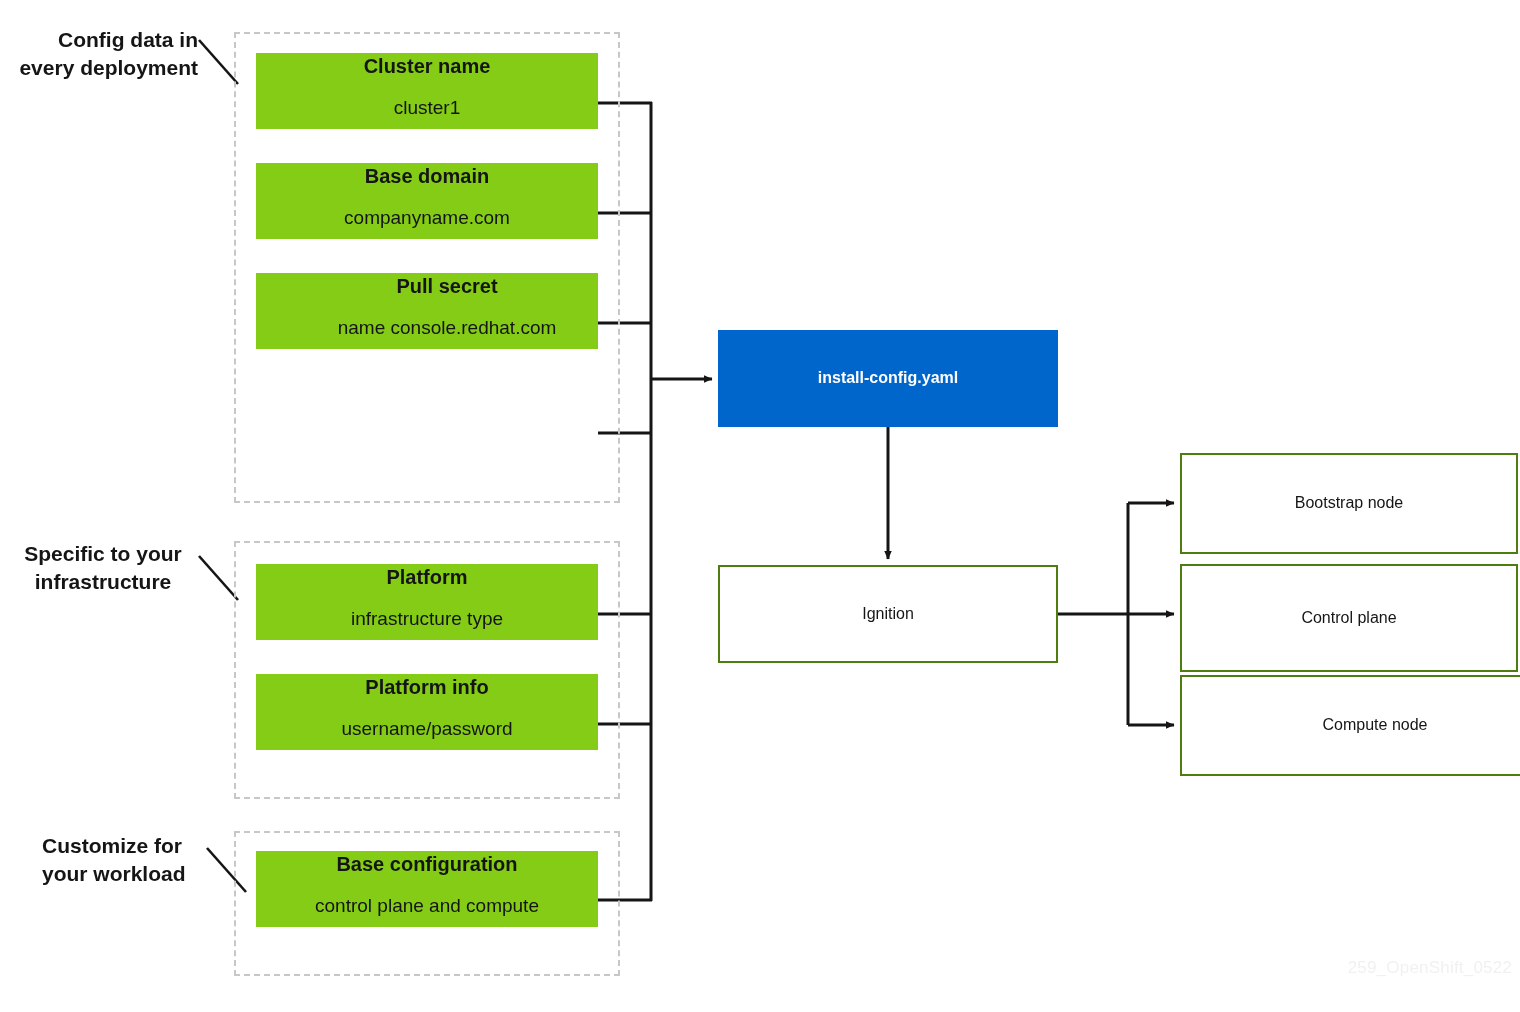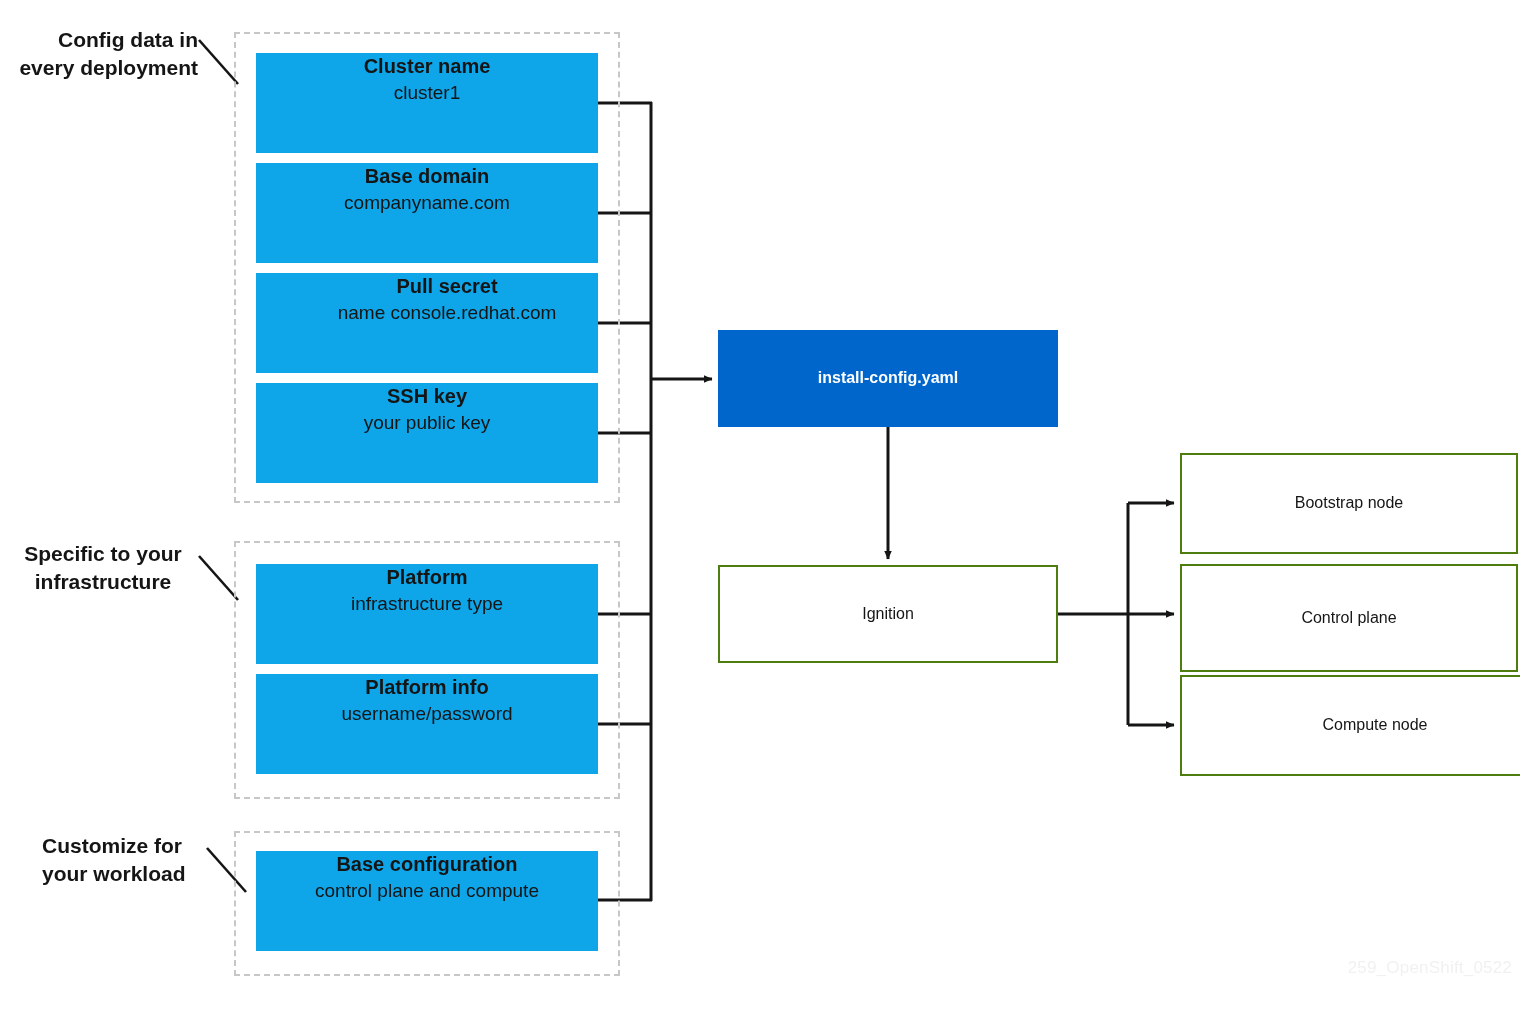--- a/index.html
+++ b/index.html
@@ -46,27 +46,27 @@
   }
   #group-box-config   { left: 234px; top: 32px;  width: 386px; height: 471px; }
   #group-box-infra    { left: 234px; top: 541px; width: 386px; height: 258px; }
   #group-box-workload { left: 234px; top: 831px; width: 386px; height: 145px; }
 
   
   .config-card {
     position: absolute;
     left: 256px;
     width: 342px;
-    height: 100px;
-    background: #0ea5e9;
+    height: 76px;
+    background: #84cc16;
     box-sizing: border-box;
     display: flex;
     flex-direction: column;
     align-items: center;
-    justify-content: flex-start;
+    justify-content: space-between;
     padding-bottom: 8px;
   }
   .config-card .card-title {
     font-size: 20px;
     font-weight: bold;
     color: #151515;
     line-height: 1.35;
   }
   .config-card .card-sub {
     font-size: 19px;
@@ -168,24 +168,20 @@
     <span class="card-sub">cluster1</span>
   </div>
   <div class="config-card" style="top:163px;">
     <span class="card-title">Base domain</span>
     <span class="card-sub">companyname.com</span>
   </div>
   <div class="config-card" style="top:273px;padding-left:40px;">
     <span class="card-title">Pull secret</span>
     <span class="card-sub">name console.redhat.com</span>
   </div>
-  <div class="config-card" style="top:383px;">
-    <span class="card-title">SSH key</span>
-    <span class="card-sub">your public key</span>
-  </div>
 
   <div class="config-card" style="top:564px;">
     <span class="card-title">Platform</span>
     <span class="card-sub">infrastructure type</span>
   </div>
   <div class="config-card" style="top:674px;">
     <span class="card-title">Platform info</span>
     <span class="card-sub">username/password</span>
   </div>
 

